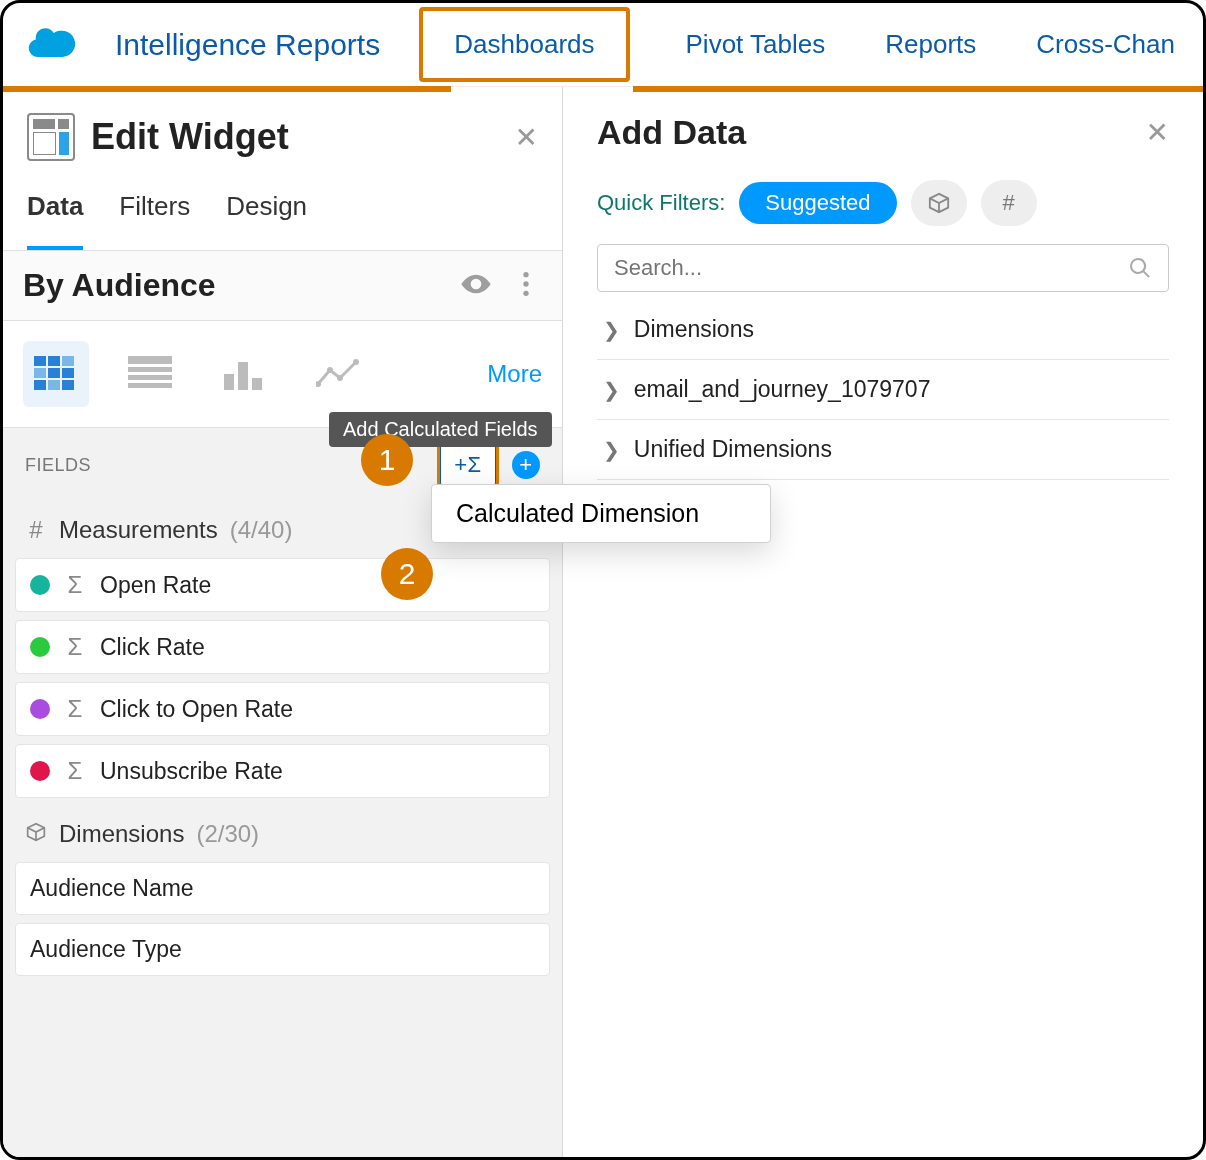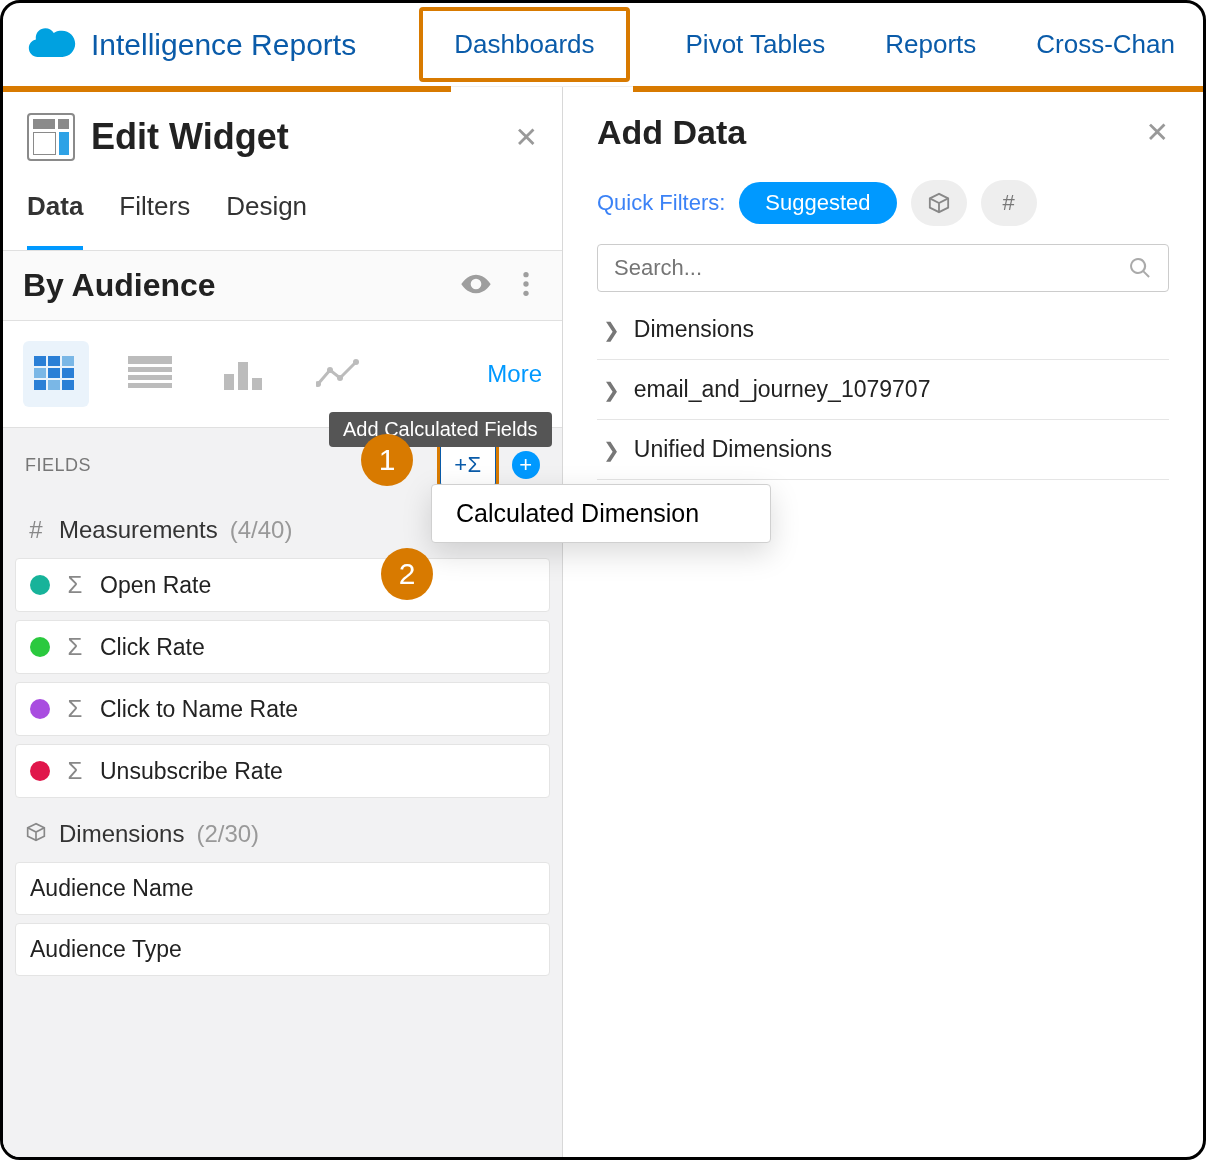--- a/index.html
+++ b/index.html
@@ -1,20 +1,20 @@
 <!DOCTYPE html>
 <html><head>
 <meta charset="utf-8">
 <style>
   * { box-sizing: border-box; margin: 0; padding: 0; font-family: -apple-system, BlinkMacSystemFont, "Segoe UI", Arial, sans-serif; }
   body { background: #fff; }
   .app { width: 1206px; height: 1160px; border: 3px solid #000; border-radius: 20px; overflow: hidden; position: relative; background: #fff; }
 
   
-  .topnav { height: 84px; display: flex; align-items: center; padding: 0 24px; gap: 8px; border-bottom: 1px solid #eee; position: relative; }
+  .topnav { height: 84px; display: flex; align-items: center; padding: 0 24px; gap: 32px; border-bottom: 1px solid #eee; position: relative; }
   .cloud { width: 50px; height: 34px; }
   .brand { color: #0a5ba9; font-size: 30px; font-weight: 400; margin-left: 6px; margin-right: auto; }
   .navtabs { display: flex; align-items:center; gap: 52px; font-size: 26px; color: #0a5ba9; }
   .navtab { cursor: pointer; white-space: nowrap; padding: 22px 4px; position: relative; }
   .navtab.active-box { border: 4px solid #d87a00; border-radius: 4px; padding: 18px 31px; }
   .orange-bar { position: absolute; left: 0; bottom: -6px; height: 6px; background: #d87a00; }
   .orange-bar.left { width: 448px; left: 0; }
   .orange-bar.right { left: 630px; right: 0; width: auto; }
 
   
@@ -66,21 +66,21 @@
   .sect-hd .count { color:#999; }
   .hash-ic, .cube-ic, .sigma-ic { color:#888; font-size: 24px; width: 22px; display:inline-block; text-align:center;}
 
   .field-row { background:#fff; margin: 0 12px 8px 12px; border-radius:4px; padding: 12px 14px; display:flex; align-items:center; gap: 14px; font-size:23px; color:#222; cursor:grab; border:1px solid #e4e4e4;}
   .dot { width:20px; height:20px; border-radius:50%; }
 
   
   .rp-head { display:flex; align-items:center; }
   .rp-title { font-size:34px; font-weight:700; color:#222; flex:1; }
   .qf-row { display:flex; align-items:center; gap:14px; margin-top: 28px; }
-  .qf-label { color:#3b82f6; font-size:22px; }
+  .qf-label { color:#0f766e; font-size:22px; }
   .pill { padding: 8px 26px; border-radius: 24px; font-size:22px; cursor:pointer; display:flex; align-items:center; justify-content:center; }
   .pill.sug { background:#0099ff; color:#fff; }
   .pill.grey { background:#eee; color:#777; width: 56px; height:46px; padding:0; }
   .searchbox { margin-top: 18px; display:flex; align-items:center; border:1px solid #ccc; border-radius:4px; padding: 10px 16px; color:#aaa; font-size:22px; background:#fff;}
   .searchbox input { flex:1; border:none; outline:none; font-size:22px; background:transparent; }
   .searchbox svg { width:24px; height:24px; fill:#aaa; }
 
   .ds-list { margin-top: 8px; }
   .ds-item { display:flex; align-items:center; gap: 14px; padding: 16px 6px; border-bottom: 1px solid #e5e5e5; font-size: 23px; color:#222; cursor:pointer;}
   .chev { color:#777; font-size:20px; }
@@ -227,21 +227,21 @@
           <span>Open Rate</span>
         </div>
         <div class="field-row">
           <span class="dot" style="background:#2ac93e"></span>
           <span class="sigma-ic">Σ</span>
           <span>Click Rate</span>
         </div>
         <div class="field-row">
           <span class="dot" style="background:#a94de0"></span>
           <span class="sigma-ic">Σ</span>
-          <span>Click to Name Rate</span>
+          <span>Click to Open Rate</span>
         </div>
         <div class="field-row">
           <span class="dot" style="background:#e0164b"></span>
           <span class="sigma-ic">Σ</span>
           <span>Unsubscribe Rate</span>
         </div>
 
         <div class="sect-hd">
           <span class="cube-ic">
             <svg width="20" height="20" viewBox="0 0 24 24" fill="none" stroke="#888" stroke-width="2">

